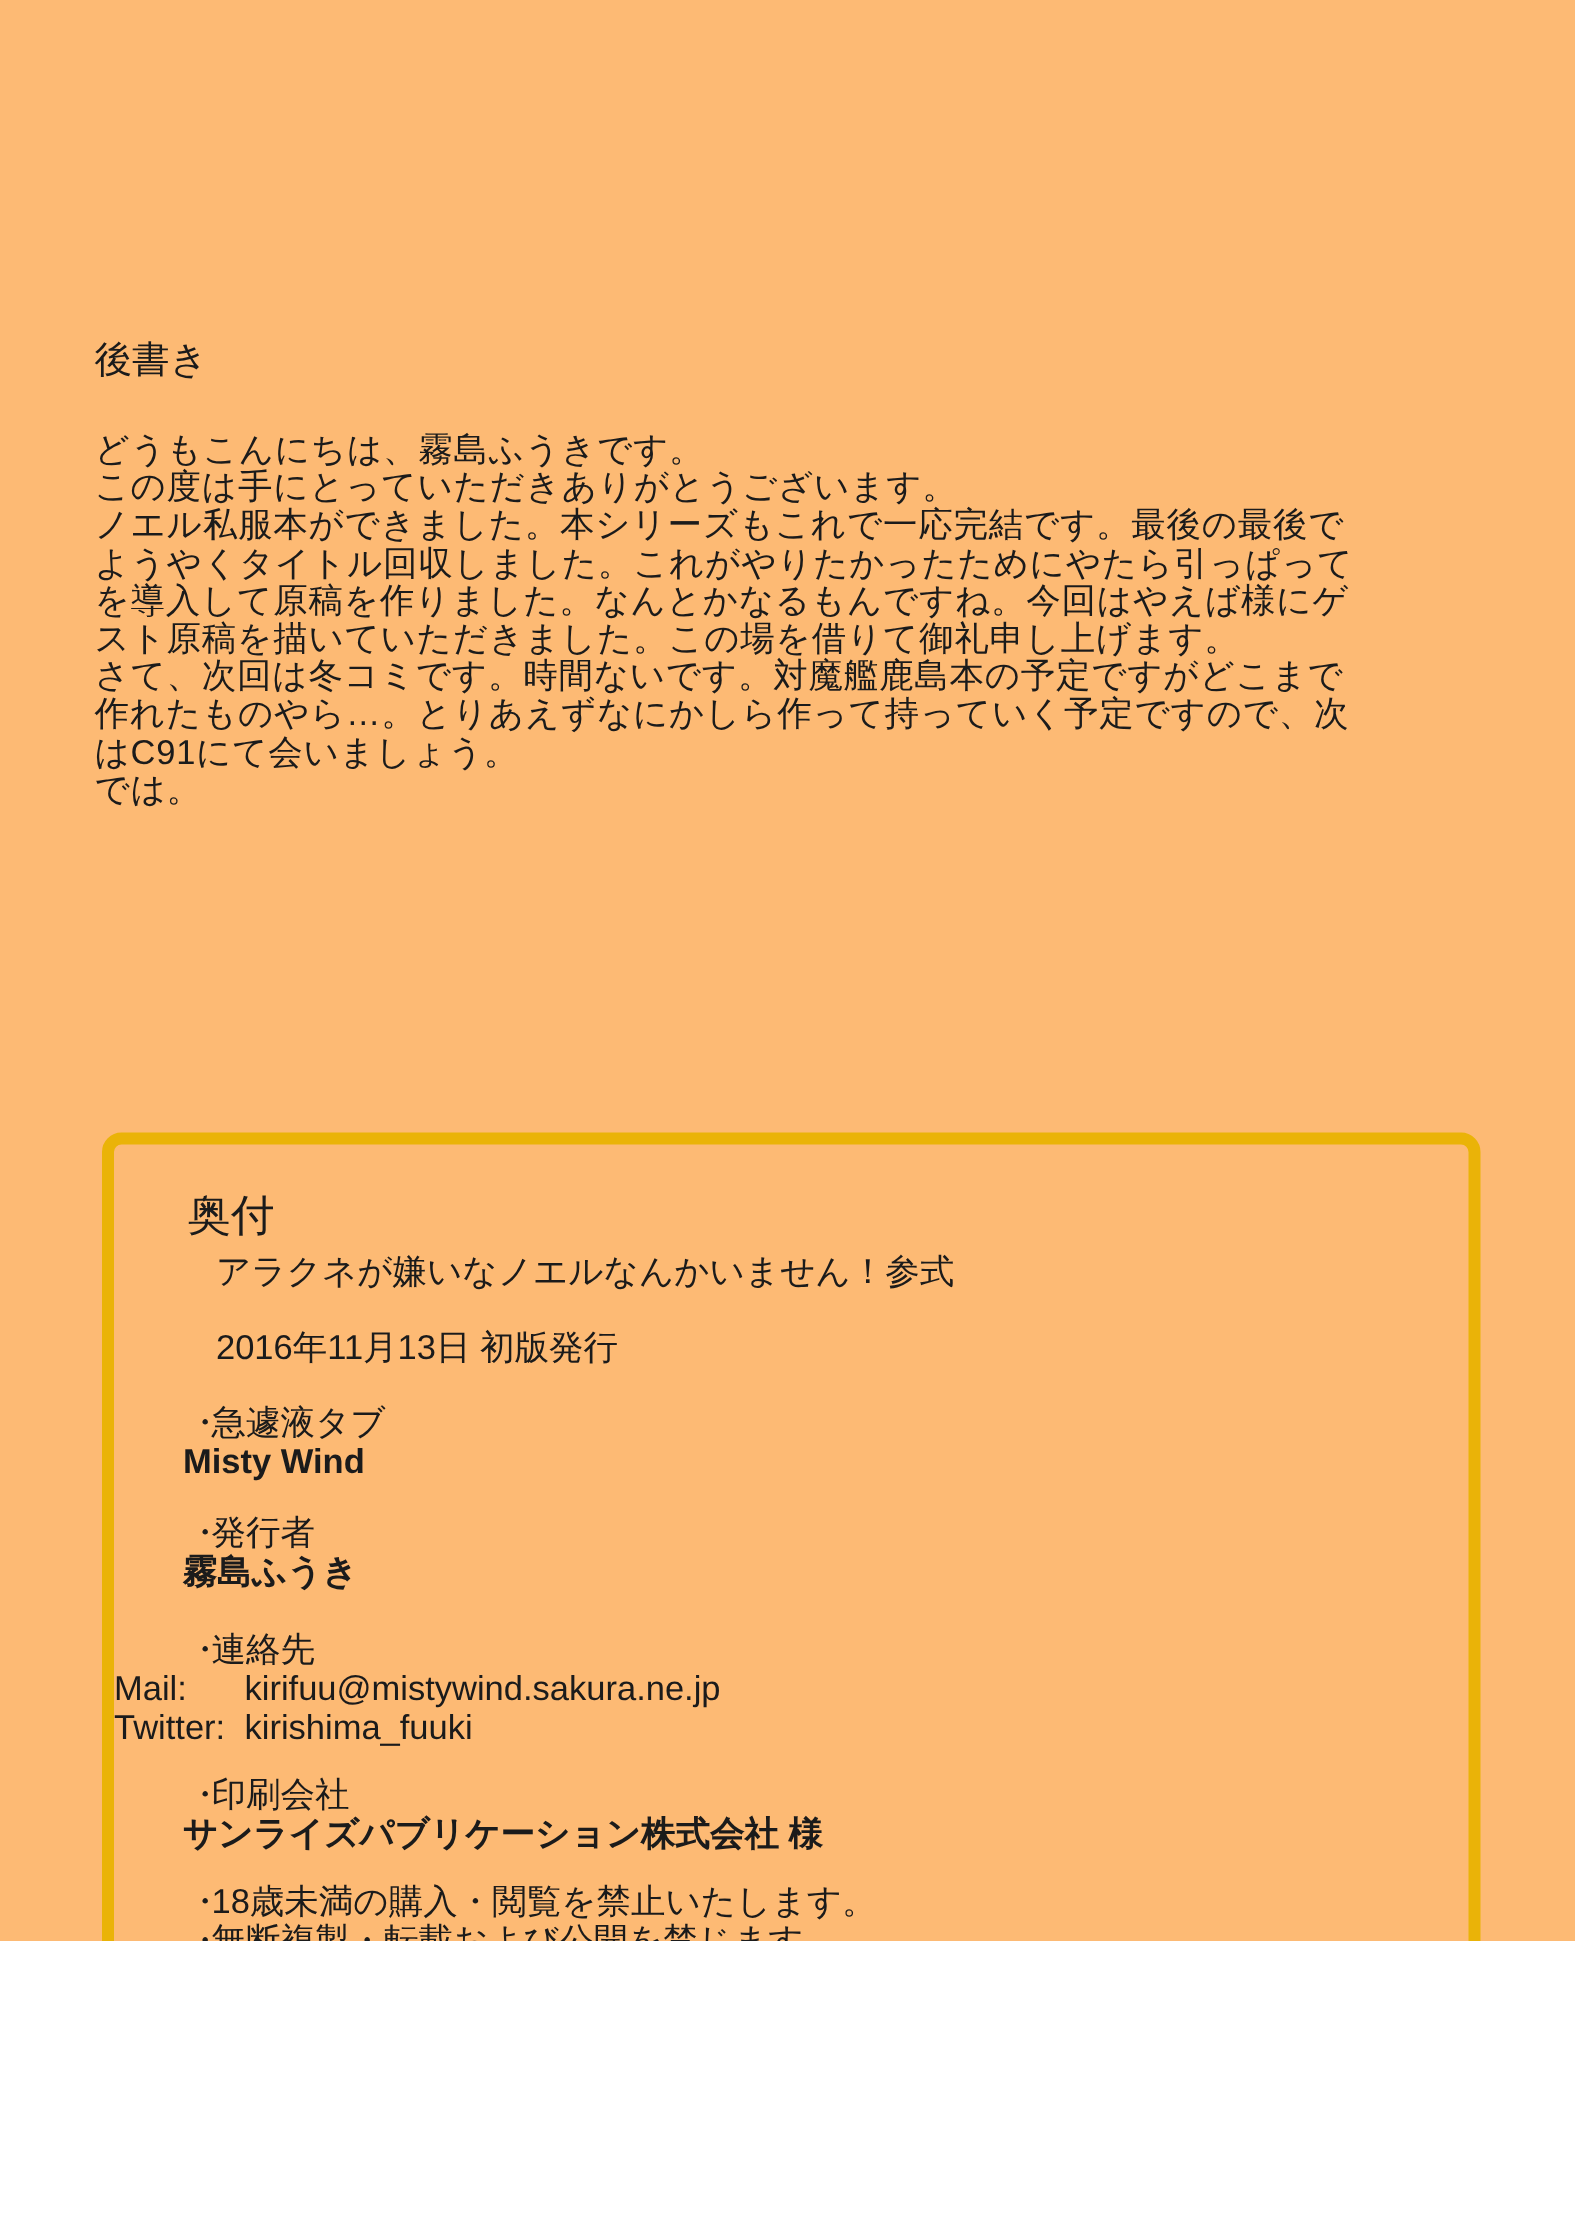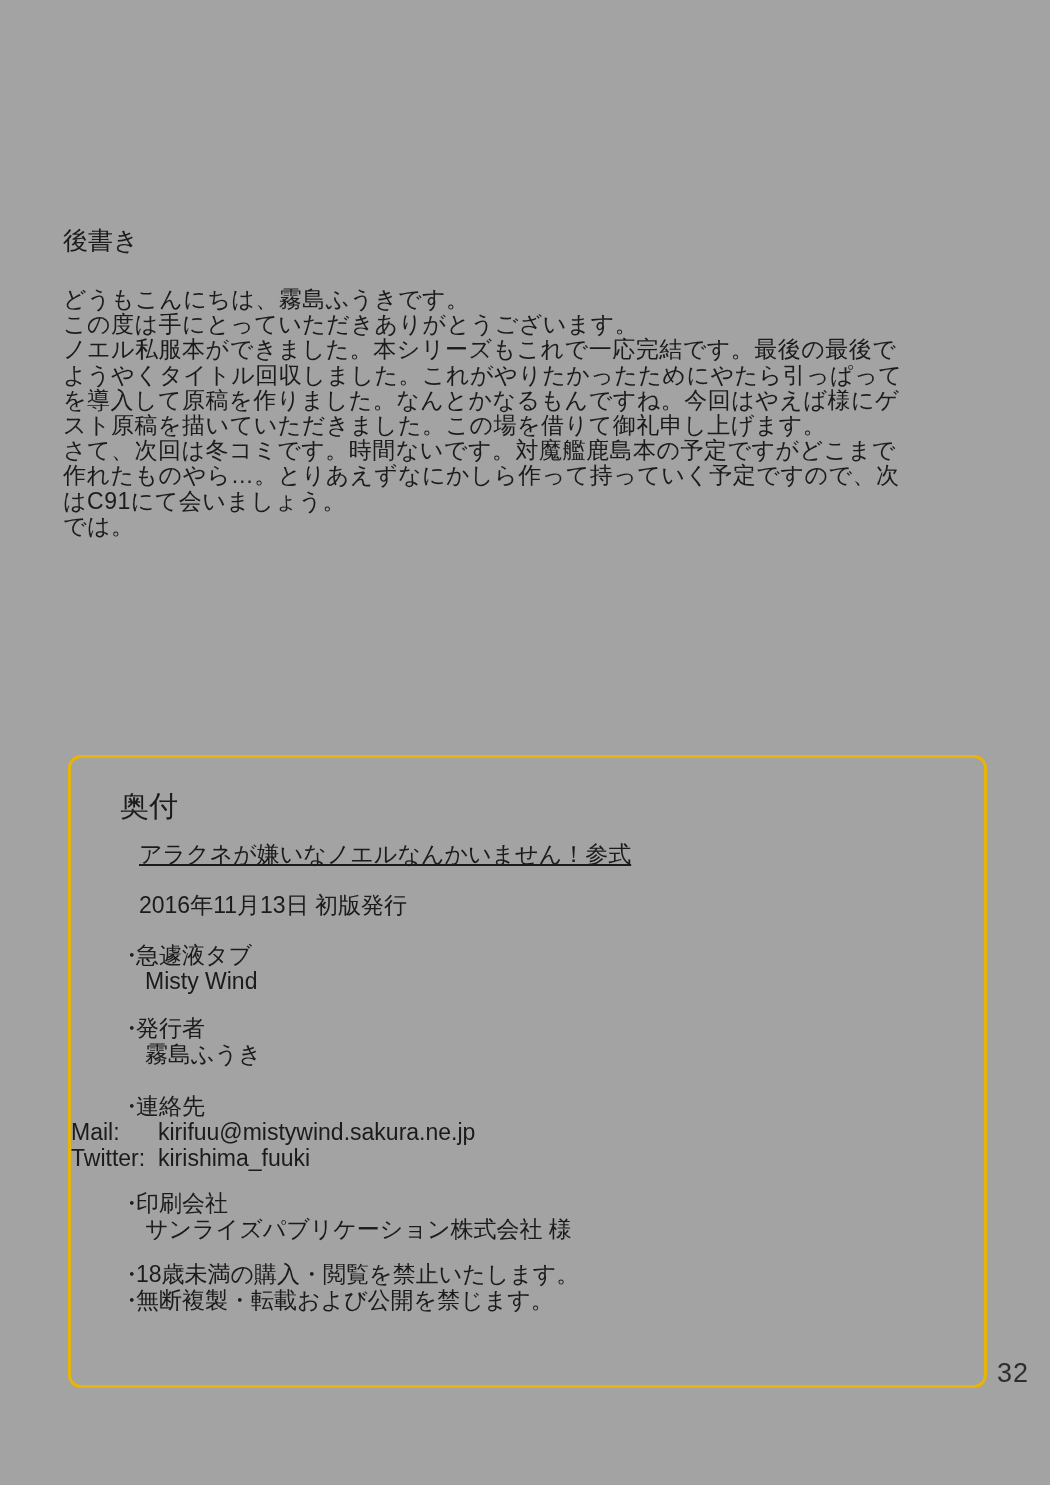--- a/index.html
+++ b/index.html
@@ -1,20 +1,20 @@
 <!DOCTYPE html>
 <html><head>
 <meta charset="utf-8">
 <style>
   html, body { margin: 0; padding: 0; background: #ffffff; }
   .page {
     position: relative;
     width: 1050px;
-    height: 1485px;
-    background: #a3a3a3;
+    height: 1294px;
+    background: #fdba74;
     color: #1b1b1b;
     font-family: "Liberation Sans", "DejaVu Sans", sans-serif;
     overflow: hidden;
   }
 
   
   .afterword {
     position: absolute;
     left: 63px;
     top: 228px;
@@ -33,51 +33,52 @@
   }
   .aw-line { white-space: nowrap; }
 
   
   .colophon {
     position: absolute;
     left: 68px;
     top: 755px;
     width: 919px;
     height: 633px;
-    border: 3px solid #eab308;
+    border: 8px solid #eab308;
     border-radius: 13px;
     box-sizing: border-box;
     font-size: 23px;
     line-height: 26px;
   }
   .colo-heading {
     margin: 33px 0 0 49px;
     font-size: 29px;
     line-height: 30px;
   }
-  .colo-title  { margin: 20px 0 0 68px; white-space: nowrap; text-decoration: underline; }
+  .colo-title  { margin: 8px 0 0 68px; white-space: nowrap; }
   .colo-date   { margin: 25px 0 0 68px; white-space: nowrap; }
 
   .colo-group  { margin-top: 21px; }
   .colo-group.first   { margin-top: 24px; }
   .colo-group.contact { margin-top: 26px; }
   .colo-group.printer { margin-top: 19px; }
 
   .bullet-line {
     display: flex;
     margin-left: 49px;
     white-space: nowrap;
   }
   .bullet {
     width: 16px;
     flex: 0 0 16px;
   }
   .value-line {
-    margin-left: 74px;
+    margin-left: 46px;
     white-space: nowrap;
+    font-weight: bold;
   }
   .contact-row {
     white-space: nowrap;
   }
   .contact-key {
     display: inline-block;
     width: 87px;
   }
   .colo-notices { margin-top: 19px; }
 

